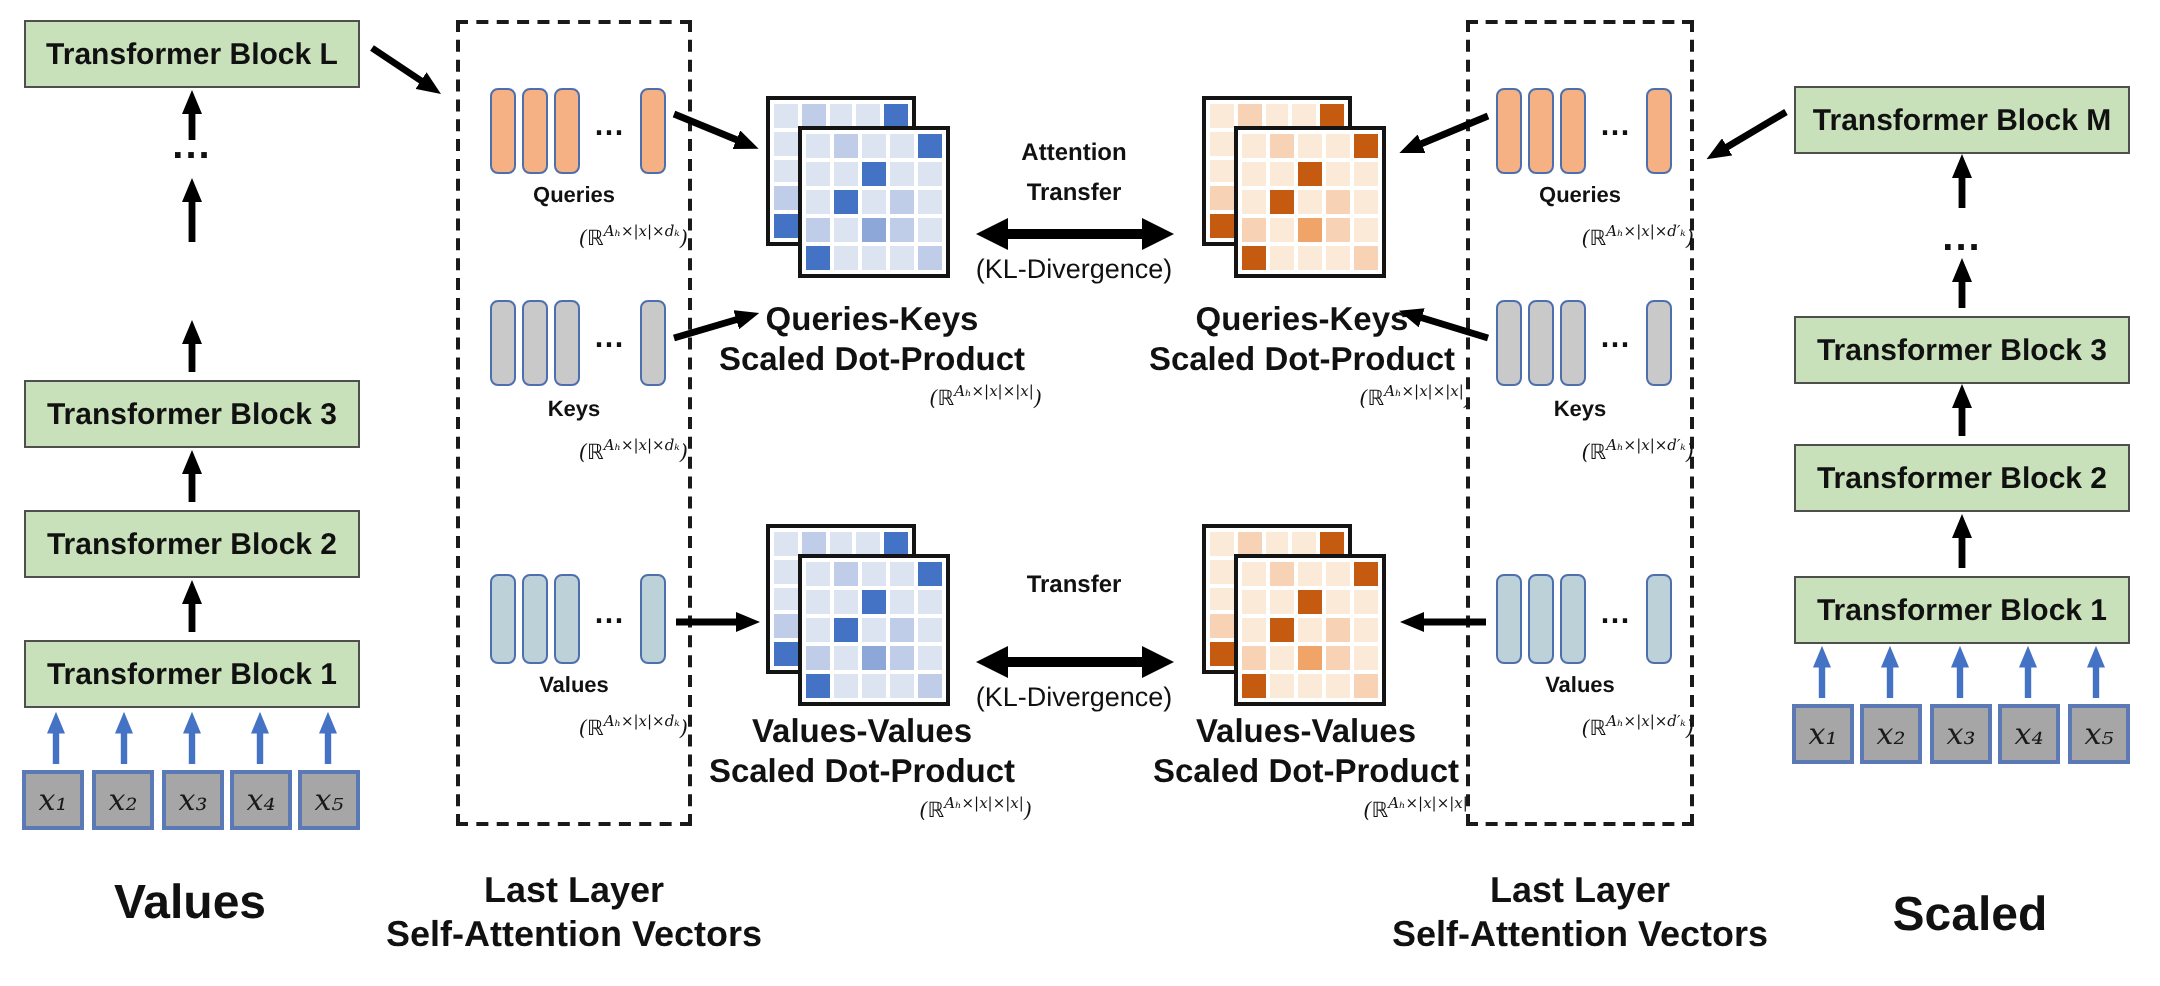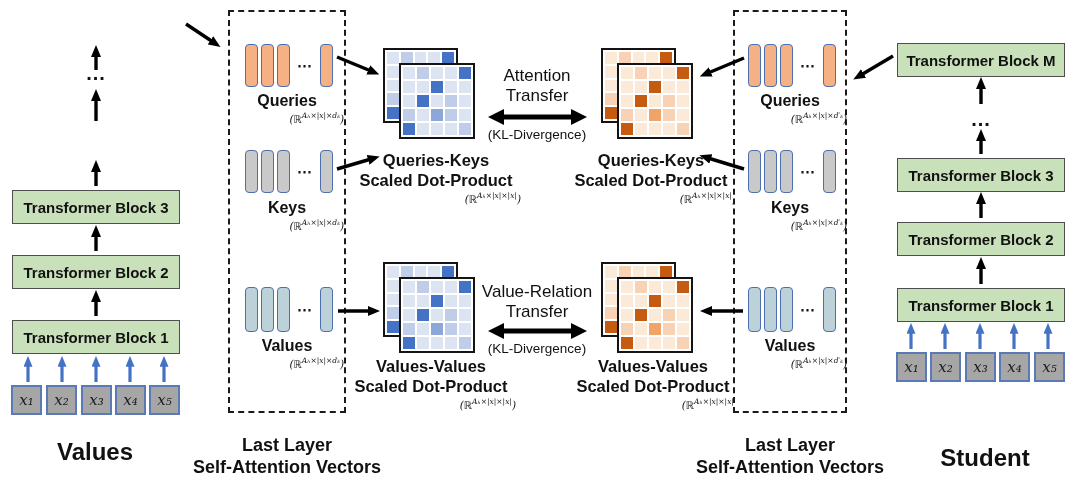--- a/index.html
+++ b/index.html
@@ -12,39 +12,42 @@
   .xbox{position:absolute;width:31px;height:30px;background:#a6a6a6;border:2px solid #5b79b4;
         display:flex;align-items:center;justify-content:center;box-sizing:border-box;
         font-family:"DejaVu Serif","DejaVu Sans",serif;font-style:italic;font-size:15px;color:#1a1a1a;}
   .dashedbox{position:absolute;border:2px dashed #1a1a1a;background:#fff;box-sizing:border-box;}
   .bars{position:absolute;display:flex;align-items:stretch;gap:3px;}
   .bar{width:13px;border-radius:4px;border:1.5px solid #4d6fae;box-sizing:border-box;}
   .bar.q{background:#f5b183;}
   .bar.k{background:#c9c9c9;}
   .bar.v{background:#bdd2d8;}
   .bardots{font-weight:700;font-size:15px;align-self:center;padding:0 4px;letter-spacing:1px;}
-  .veclabel{position:absolute;text-align:center;font-weight:700;font-size:16px;}
+  .veclabel{position:absolute;text-align:center;font-weight:700;font-size:11px;}
   .math{position:absolute;text-align:right;font-family:"DejaVu Serif","DejaVu Sans",serif;
         font-style:italic;font-size:10.5px;white-space:nowrap;}
   .math sup{font-size:7.5px;}
   .matrix{position:absolute;display:grid;grid-template-columns:repeat(5,1fr);grid-auto-rows:1fr;
           gap:2px;padding:2px;background:#fff;border:2.4px solid #141414;box-sizing:border-box;}
   .matrix .cell{width:auto;height:auto;}
   .prodlabel{position:absolute;text-align:center;font-weight:700;font-size:16.5px;line-height:20px;}
-  .transfer-title{position:absolute;text-align:center;font-weight:400;font-size:17px;line-height:20px;}
+  .transfer-title{position:absolute;text-align:center;font-weight:700;font-size:12px;line-height:20px;}
   .note{position:absolute;text-align:center;font-size:13.5px;font-weight:400;}
   .caption{position:absolute;text-align:center;font-weight:700;font-size:18px;line-height:21.5px;}
   .sidelabel{position:absolute;text-align:center;font-weight:700;font-size:24px;}
   svg.arrows{position:absolute;left:0;top:0;pointer-events:none;}
 </style>
 </head>
 <body>
 
 <div class="stage">
 
+  <div class="block" style="left:12px;top:10px;">
+      <span>Transformer Block L</span>
+    </div>
   <div class="stackdots" style="left:76px;top:62px;">...</div>
   <div class="block" style="left:12px;top:190px;">
       <span>Transformer Block 3</span>
     </div>
   <div class="block" style="left:12px;top:255px;">
       <span>Transformer Block 2</span>
     </div>
   <div class="block" style="left:12px;top:320px;">
       <span>Transformer Block 1</span>
     </div>
@@ -224,21 +227,20 @@
   </div>
   <div class="math" style="left:346px;top:397px;width:170px;"><span>(ℝ</span><sup>Aₕ×|x|×|x|</sup><span>)</span></div>
 
   <div class="transfer-title" style="left:477px;top:66px;width:120px;">
     <div>Attention</div>
     <div>Transfer</div>
   </div>
   <div class="note" style="left:477px;top:127px;width:120px;">(KL-Divergence)</div>
 
   <div class="transfer-title" style="left:477px;top:282px;width:120px;">
-    <div>Value-Relation</div>
     <div>Transfer</div>
   </div>
   <div class="note" style="left:477px;top:341px;width:120px;">(KL-Divergence)</div>
 
   <div class="matrix" style="left:601px;top:48px;width:75px;height:75px;">
       <div class="cell" style="background: rgb(252, 234, 217);"></div>
       <div class="cell" style="background: rgb(248, 210, 180);"></div>
       <div class="cell" style="background: rgb(252, 234, 217);"></div>
       <div class="cell" style="background: rgb(252, 234, 217);"></div>
       <div class="cell" style="background: rgb(197, 90, 17);"></div>
@@ -416,21 +418,21 @@
   <div class="xbox" style="left:965px;top:352px;">
       <span>x₃</span>
     </div>
   <div class="xbox" style="left:999px;top:352px;">
       <span>x₄</span>
     </div>
   <div class="xbox" style="left:1034px;top:352px;">
       <span>x₅</span>
     </div>
 
-  <div class="sidelabel" style="left:905px;top:444px;width:160px;">Student</div>
+  <div class="sidelabel" style="left:905px;top:444px;width:160px;">Scaled</div>
 
   <svg class="arrows" width="1080" height="493" viewBox="0 0 1080 493">
     <defs>
       <marker id="mb" viewBox="0 0 12 10" markerUnits="userSpaceOnUse" markerWidth="12" markerHeight="10" refX="3" refY="5" orient="auto">
         <path d="M0,0 L12,5 L0,10 z" fill="#000"></path>
       </marker>
       <marker id="mu" viewBox="0 0 12 10" markerUnits="userSpaceOnUse" markerWidth="11" markerHeight="9" refX="3" refY="5" orient="auto">
         <path d="M0,0 L12,5 L0,10 z" fill="#4472c4"></path>
       </marker>
     </defs>

